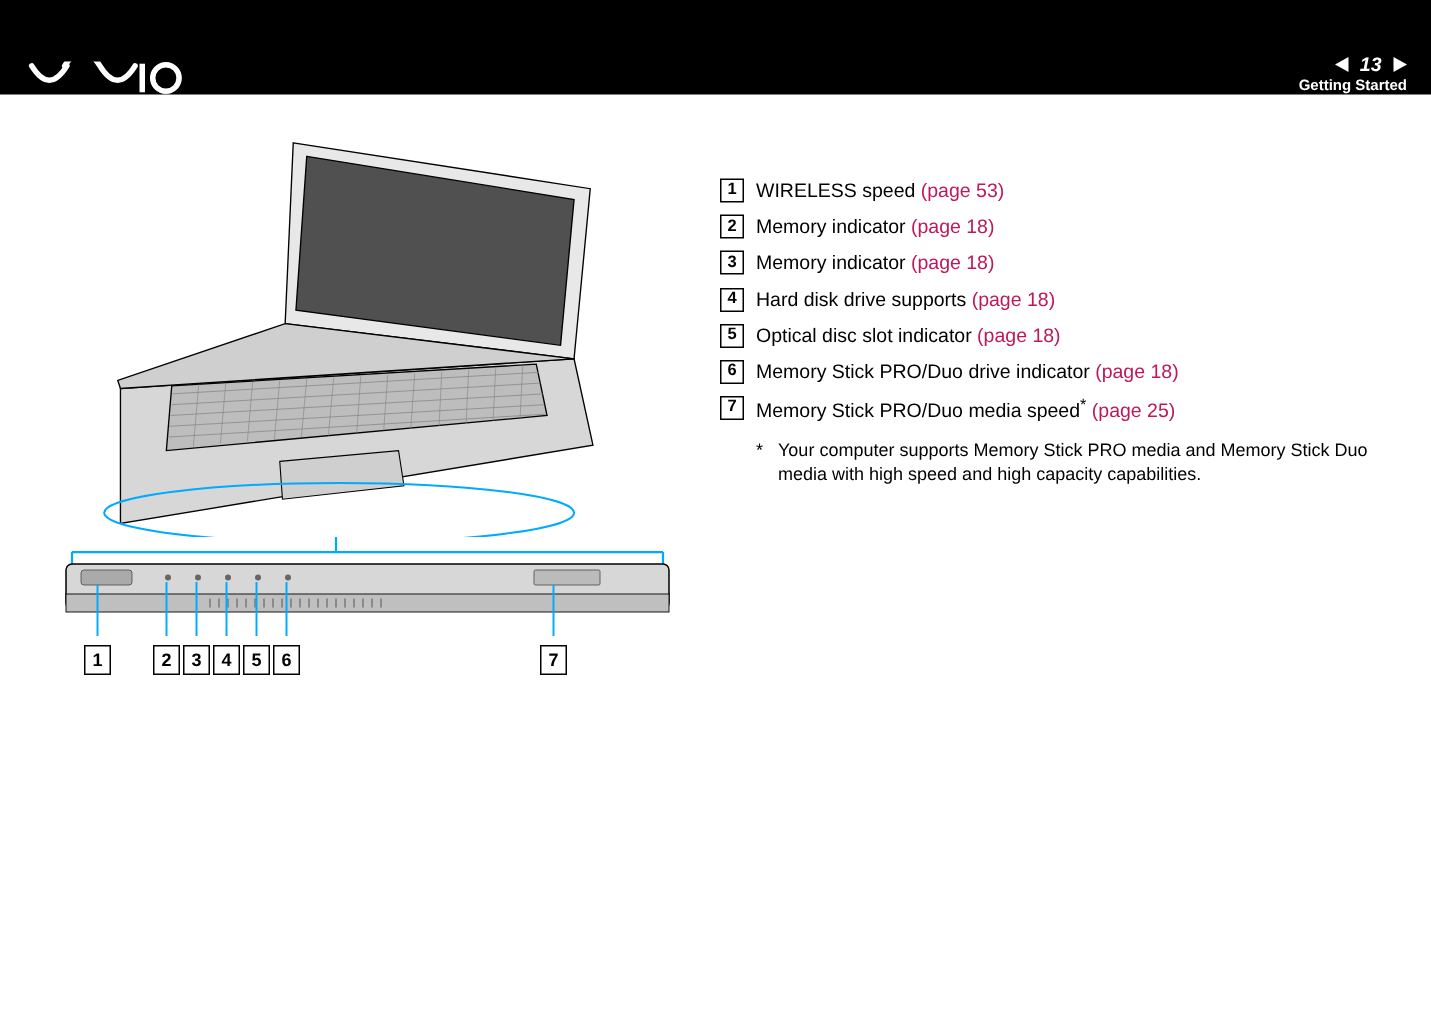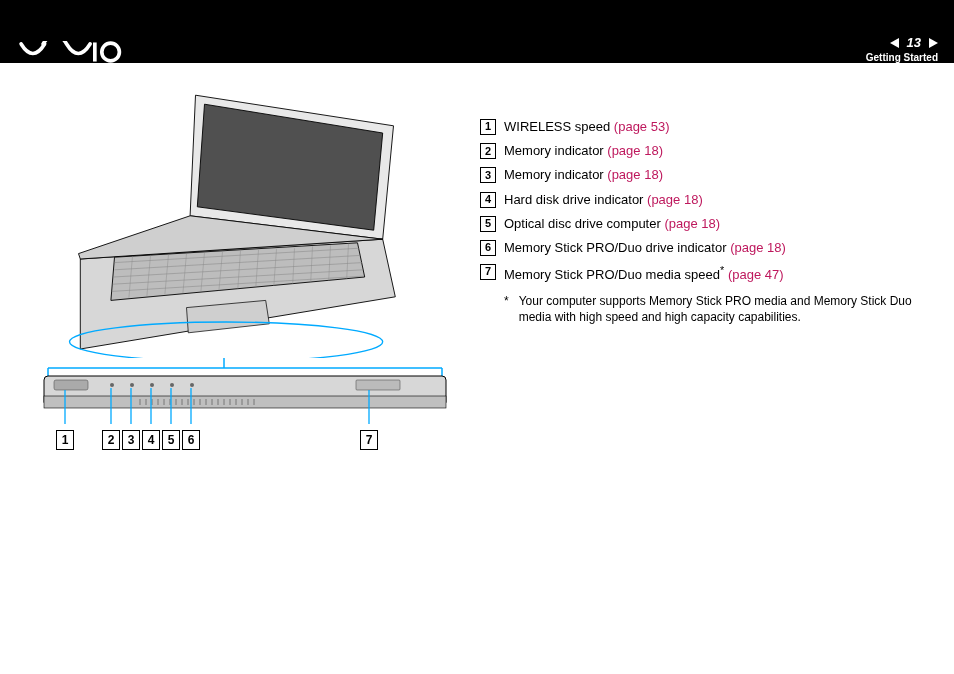--- a/index.html
+++ b/index.html
@@ -240,39 +240,39 @@
       </li>
       <li>
         <span class="lnum">3</span>
         <span class="ltext">
           <span>Memory indicator </span><a class="page-link">(page 18)</a>
         </span>
       </li>
       <li>
         <span class="lnum">4</span>
         <span class="ltext">
-          <span>Hard disk drive indicator </span><a class="page-link">(page 18)</a>
+          <span>Hard disk drive supports </span><a class="page-link">(page 18)</a>
         </span>
       </li>
       <li>
         <span class="lnum">5</span>
         <span class="ltext">
-          <span>Optical disc drive computer </span><a class="page-link">(page 18)</a>
+          <span>Optical disc slot indicator </span><a class="page-link">(page 18)</a>
         </span>
       </li>
       <li>
         <span class="lnum">6</span>
         <span class="ltext">
           <span>Memory Stick PRO/Duo drive indicator </span><a class="page-link">(page 18)</a>
         </span>
       </li>
       <li>
         <span class="lnum">7</span>
         <span class="ltext">
-          <span>Memory Stick PRO/Duo media speed</span><sup>*</sup><span> </span><a class="page-link">(page 47)</a>
+          <span>Memory Stick PRO/Duo media speed</span><sup>*</sup><span> </span><a class="page-link">(page 25)</a>
         </span>
       </li>
     </ul>
 
     <div class="footnote">
       <span class="ast">*</span>
       <span>Your computer supports Memory Stick PRO media and Memory Stick Duo media with high speed and high capacity capabilities.</span>
     </div>
   </div>
 

